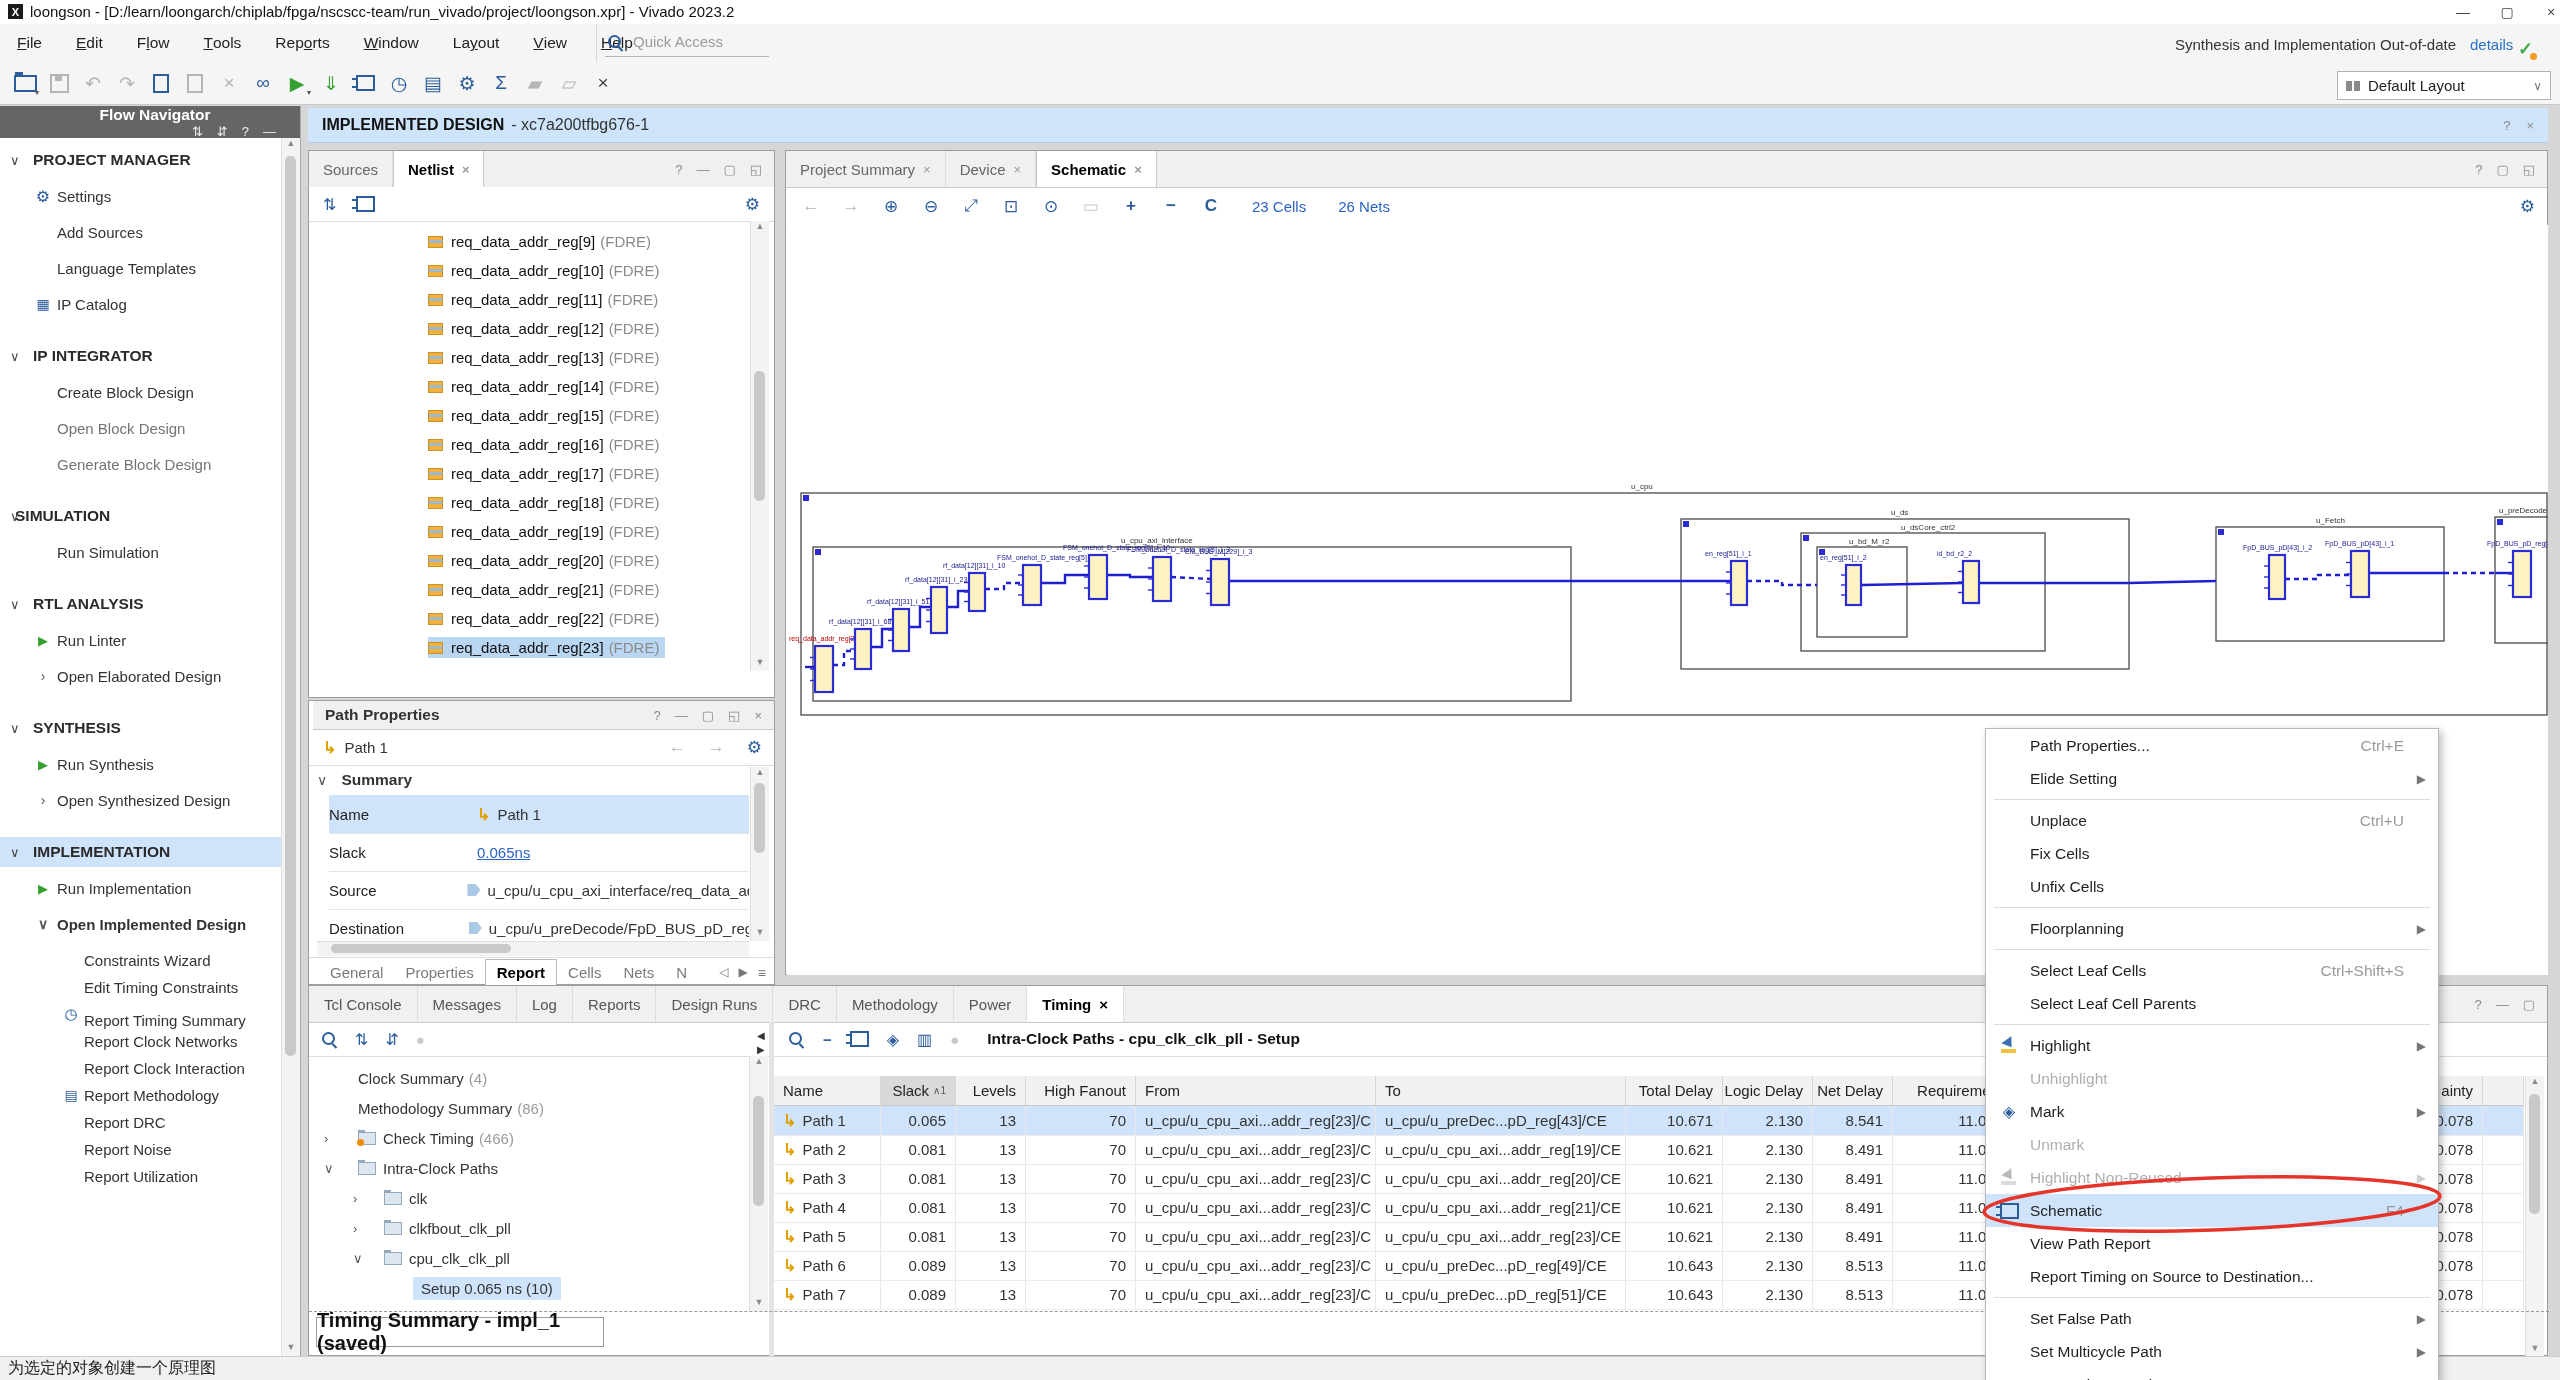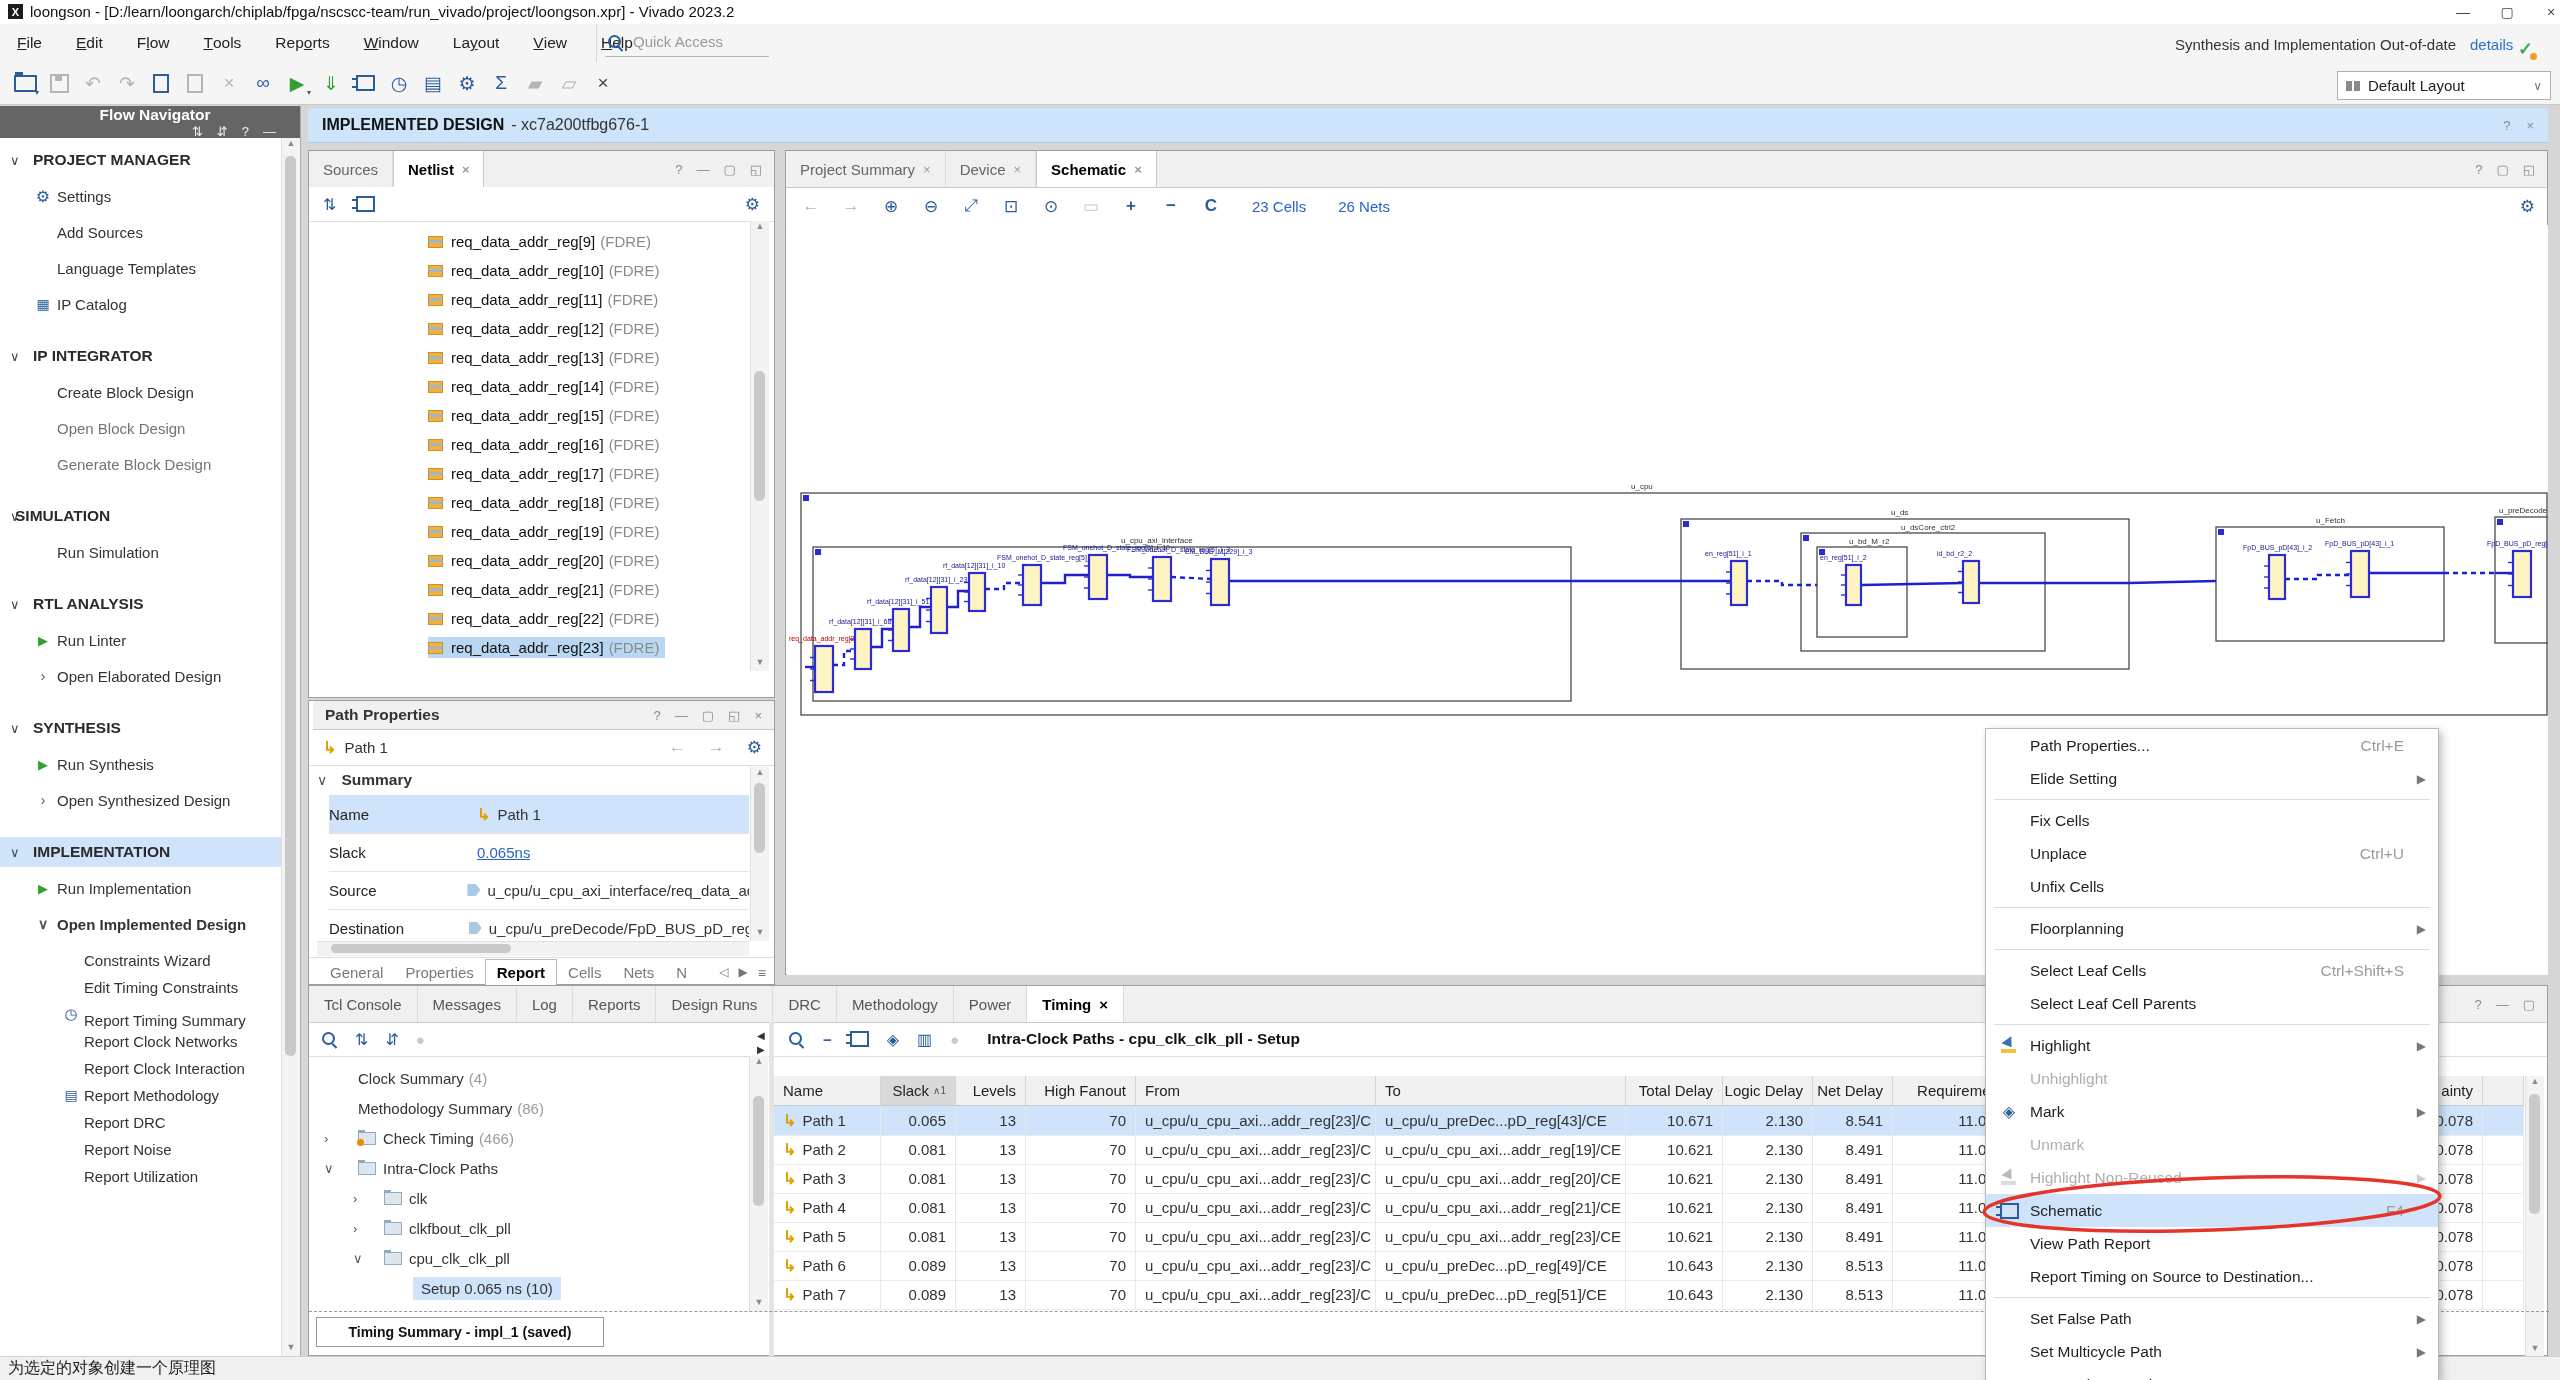--- a/index.html
+++ b/index.html
@@ -95,21 +95,21 @@
   
   .bt-tab{padding:0 15px;display:flex;align-items:center;gap:8px;color:#555;font-size:15px;border-right:1px solid #dcdcdc;}
   .bt-tab.sel{background:#fff;color:#000;font-weight:bold;}
   .tt-row{position:absolute;left:0;width:440px;height:30px;display:flex;align-items:center;white-space:nowrap;}
   .tt-cnt{color:#9a9a9a;margin-left:5px;}
   .fold{position:relative;width:16px;height:11px;background:#dde6ee;border:1px solid #93a9bd;margin-right:7px;flex:0 0 auto;}
   .fold::before{content:"";position:absolute;top:-3px;left:-1px;width:7px;height:2px;background:#93a9bd;}
   .fold.dot::after{content:"";position:absolute;left:-2px;bottom:-2px;width:7px;height:7px;border-radius:50%;background:#f08a00;}
   .tt-sel{background:#cfe4fb;}
   #tt-footer{position:absolute;left:7px;top:331px;width:286px;height:28px;border:1px solid #999;background:#fff;
-             display:flex;align-items:center;justify-content:center;font-weight:bold;font-size:14px;color:#111;}
+             display:flex;align-items:center;justify-content:center;font-weight:bold;font-size:20px;color:#111;}
   
   .tcell{height:29px;display:flex;align-items:center;box-sizing:border-box;padding:0 9px;border-right:1px solid #e8e8e8;
          white-space:nowrap;overflow:hidden;flex:0 0 auto;}
   .thead .tcell{height:30px;background:#f1f1f1;border-right:1px solid #d5d5d5;border-bottom:1px solid #c9c9c9;color:#222;}
   .thead .tcell.sorted{background:#d9d9d9;}
   .tr{position:absolute;display:flex;border-bottom:1px solid #ececec;}
   .tr.sel{background:#cfe4fb;}
   .ral{justify-content:flex-end;}
   
   #ctxmenu{left:1985px;top:728px;width:452px;height:652px;background:#fff;border:1px solid #b9b9b9;
@@ -1184,25 +1184,25 @@
       <span class="cm-sc">Ctrl+E</span>
     </div>
     <div class="cm-item">
       <span>Elide Setting</span>
       <span class="cm-sub">▶</span>
     </div>
     <div class="cm-sep">
       <i></i>
     </div>
     <div class="cm-item">
-      <span>Fix Cells</span>
-    </div>
-    <div class="cm-item">
       <span>Unplace</span>
       <span class="cm-sc">Ctrl+U</span>
+    </div>
+    <div class="cm-item">
+      <span>Fix Cells</span>
     </div>
     <div class="cm-item">
       <span>Unfix Cells</span>
     </div>
     <div class="cm-sep">
       <i></i>
     </div>
     <div class="cm-item">
       <span>Floorplanning</span>
       <span class="cm-sub">▶</span>

